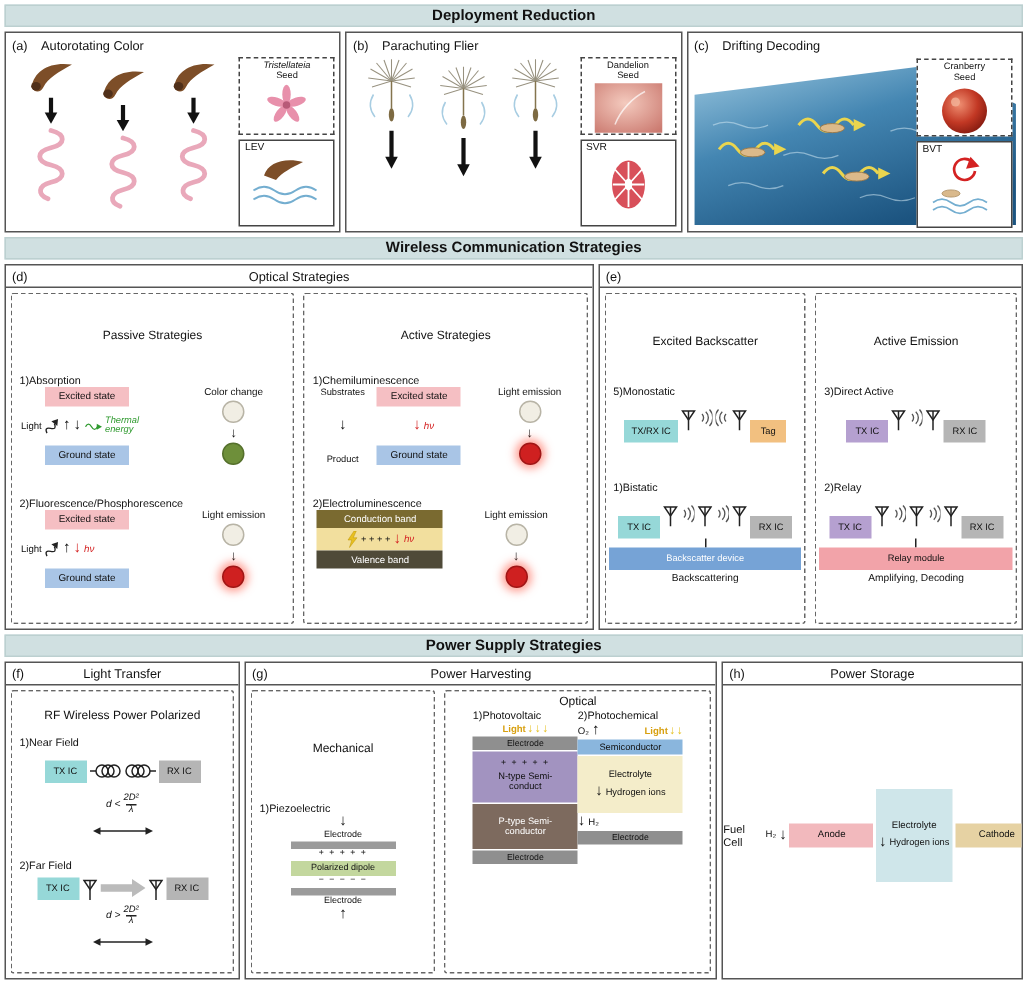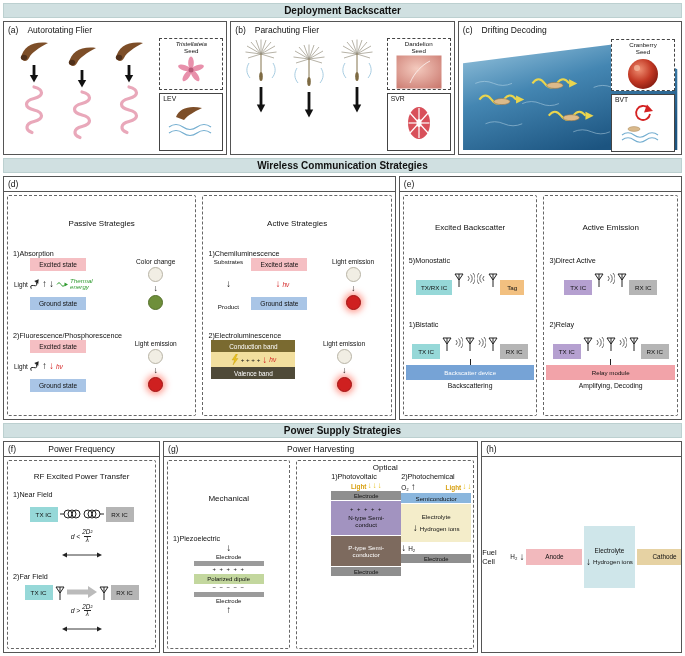--- a/index.html
+++ b/index.html
@@ -79,21 +79,21 @@
 .graybar{height:5px;background:#9b9b9b}
 .greenbar{width:70px;height:10px;background:#c3d79e;display:flex;align-items:center;justify-content:center;font-size:6px;flex:none}
 .bluebar{width:70px;height:10px;background:#a9c9e8;display:flex;align-items:center;justify-content:center;font-size:6px;flex:none}
 .orangebar{width:70px;height:10px;background:#f0a858;display:flex;align-items:center;justify-content:center;font-size:6px;flex:none}
 .gapbar{height:4px}
 .pm{font-size:5.8px;letter-spacing:1px;line-height:1}
 .lab{font-size:6px;line-height:1}
 .bigarr{font-size:10px;line-height:1;font-weight:bold}
 .mechbox{flex:0.75}
 .optbox{flex:1.1}
-.optcols{display:flex;justify-content:flex-end;flex:1}
+.optcols{display:flex;justify-content:center;flex:1}
 .pvcol,.pccol{display:flex;flex-direction:column;align-items:center;gap:1px}
 .pvcol .item-h,.pccol .item-h{align-self:flex-start;margin-left:0}
 .lightrow{display:flex;align-items:center;gap:1px;font-size:6.4px;color:#d8a010;font-weight:bold}
 .yarr{color:#e6c020;font-size:8px;line-height:1;font-weight:bold}
 .elbar{width:70px;height:9px;background:#8f8f8f;display:flex;align-items:center;justify-content:center;font-size:5.8px;flex:none}
 .block{width:70px;display:flex;flex-direction:column;align-items:center;justify-content:center;flex:none}
 .ntype{background:#a293c0;height:34px;font-size:6.2px;gap:1px}
 .ptype{background:#7d6a5e;height:30px;color:#fff;font-size:6.2px}
 .blocktext{text-align:center;line-height:1.15;width:44px}
 .semibar{width:70px;height:10px;background:#8ab6dd;display:flex;align-items:center;justify-content:center;font-size:6.2px;flex:none}
@@ -131,29 +131,29 @@
 .it{font-style:italic}
 .inset .ic{align-self:center;margin-top:1px}
 .water{position:absolute;left:2px;right:2px;top:2px;bottom:2px}
 .water svg{width:100%;height:100%}
 .onwater{position:absolute;right:3px;top:1px}
 </style>
 </head>
 <body>
 
 <div class="hdr">
-  <span>Deployment Backscatter</span>
+  <span>Deployment Reduction</span>
 </div>
 
 <div class="row r1">
 
   <div class="panel">
     <div class="phdr noline">
       <span class="plabel">(a)</span>
-      <span class="ptitle-l">Autorotating Flier</span>
+      <span class="ptitle-l">Autorotating Color</span>
     </div>
     <div class="dep-body">
       <div class="depcols">
         <div class="depcol">
           <span class="ic">
               <svg width="34" height="24" viewBox="0 0 34 24">
                 <path d="M4,19 C6,8 16,2 31,4 C22,9 15,13 12,19 C10,23 6,23 4,19 Z" fill="#7d4e28"></path>
                 <ellipse cx="7" cy="18.5" rx="3.2" ry="2.8" fill="#50301a"></ellipse>
               </svg>
             </span>
@@ -445,20 +445,21 @@
 
 <div class="hdr">
   <span>Wireless Communication Strategies</span>
 </div>
 
 <div class="row r2">
 
   <div class="panel p-d">
     <div class="phdr">
       <span class="plabel">(d)</span>
+      <span class="ptitle">Optical Strategies</span>
     </div>
     <div class="pbody">
 
       <div class="dbox">
         <span class="dbox-title">Passive Strategies</span>
         <div>
           <span class="item-h">1)Absorption</span>
           <div class="ediagram">
             <div class="ed-left">
               <div class="sbox pinkbx">Excited state</div>
@@ -722,25 +723,25 @@
 
 <div class="hdr">
   <span>Power Supply Strategies</span>
 </div>
 
 <div class="row r3">
 
   <div class="panel p-f">
     <div class="phdr">
       <span class="plabel">(f)</span>
-      <span class="ptitle">Power Frequency</span>
+      <span class="ptitle">Light Transfer</span>
     </div>
     <div class="pbody">
       <div class="dbox">
-        <span class="dbox-title">RF Excited Power Transfer</span>
+        <span class="dbox-title">RF Wireless Power Polarized</span>
         <div>
           <span class="item-h">1)Near Field</span>
           <div class="tfrow">
             <div class="icbox teal">TX IC</div>
             <span class="ic">
                 <svg width="44" height="22" viewBox="0 0 44 22">
                   <g fill="none" stroke="#222" stroke-width="1">
                     <line x1="0" y1="11" x2="4" y2="11"></line>
                     <circle cx="8" cy="11" r="4"></circle>
                     <circle cx="12" cy="11" r="4"></circle>
@@ -886,20 +887,21 @@
             <div class="elbar">Electrode</div>
           </div>
         </div>
       </div>
     </div>
   </div>
 
   <div class="panel p-h">
     <div class="phdr">
       <span class="plabel">(h)</span>
+      <span class="ptitle">Power Storage</span>
     </div>
     <div class="storage-body">
       <div class="cellcol">
         <span class="coltitle">Fuel Cell</span>
         <span class="gasrow">
             <span>H₂</span>
             <span class="arr">↓</span>
           </span>
         <div class="cellbar anode">Anode</div>
         <div class="felyte">

